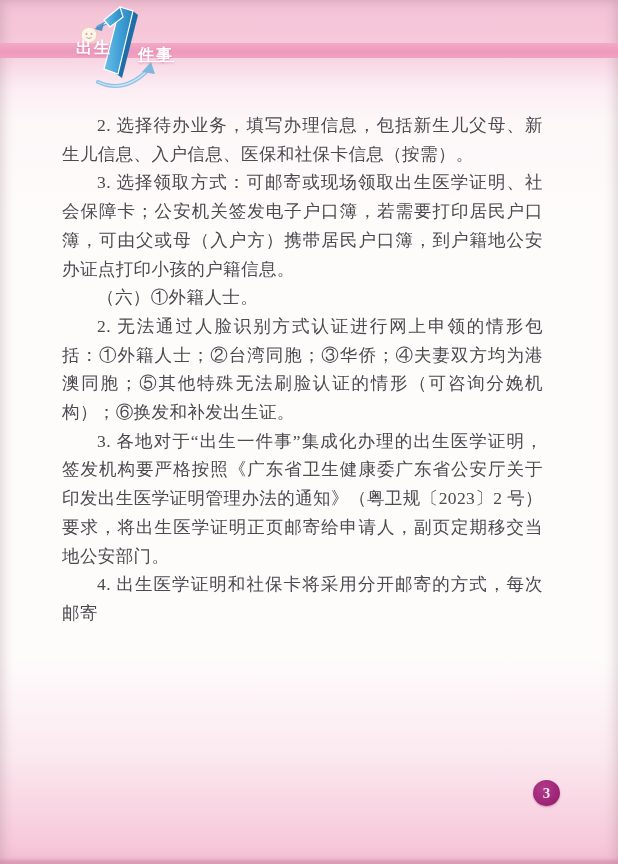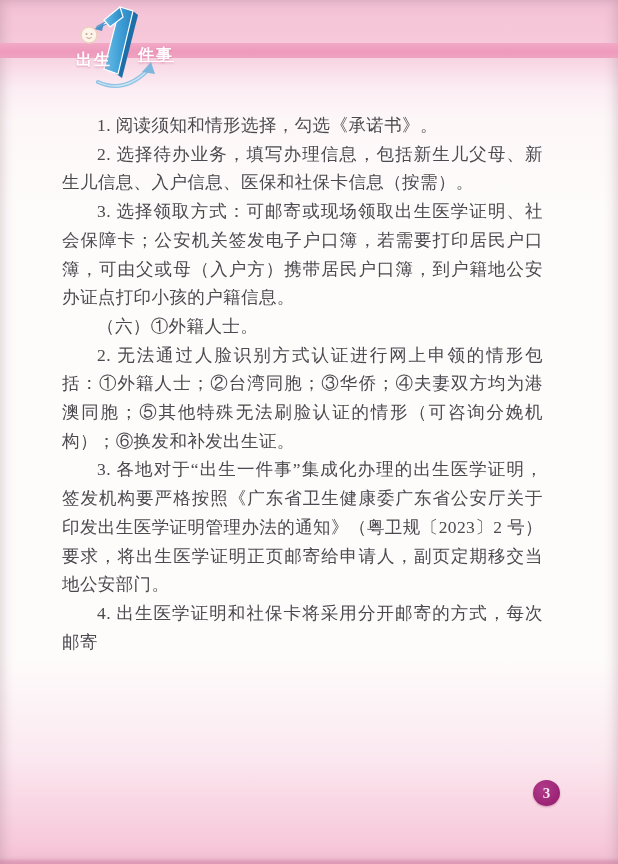--- a/index.html
+++ b/index.html
@@ -28,21 +28,21 @@
   
   .logo { position:absolute; left:54px; top:2px; width:150px; height:92px; }
   .logo svg { position:absolute; left:0; top:0; }
   .logo-txt {
     position:absolute; color:#ffffff; font-weight:bold;
     font-family:"Liberation Sans","DejaVu Sans",sans-serif;
     font-size:16px; letter-spacing:2px;
     text-shadow:0 1px 2px rgba(205,100,150,.55);
     white-space:nowrap;
   }
-  .logo-txt.pre { left:22px; top:48px; }
+  .logo-txt.pre { left:22px; top:36px; }
   .logo-txt.suf { left:84px; top:43px;text-decoration:underline; }
 
   
   .content { position:absolute; left:62px; top:111px; width:481px; }
   .content p {
     margin:0; padding:0;
     font-size:17.5px; line-height:28.7px;
     color:#4a4a4f;
     text-align:justify; text-justify:inter-ideograph;
     text-indent:2em;
@@ -100,21 +100,20 @@
         <polygon points="79,9 84,13 68,76 61,71" fill="#1e6fa8"></polygon>
         <polygon points="66,5 79,9 64,72 50,67" fill="url(#blueGrad)" stroke="#ffffff" stroke-width="1.2"></polygon>
         <polygon points="66,5 50,18 56,25 69,15" fill="url(#blueGrad)" stroke="#ffffff" stroke-width="1.2"></polygon>
       </g>
     </svg>
     <span class="logo-txt pre">出生</span>
     <span class="logo-txt suf">件事</span>
   </div>
 
   <div class="content">
-      <p>1. 阅读须知和情形选择，勾选《承诺书》。</p>
       <p>2. 选择待办业务，填写办理信息，包括新生儿父母、新生儿信息、入户信息、医保和社保卡信息（按需）。</p>
       <p>3. 选择领取方式：可邮寄或现场领取出生医学证明、社会保障卡；公安机关签发电子户口簿，若需要打印居民户口簿，可由父或母（入户方）携带居民户口簿，到户籍地公安办证点打印小孩的户籍信息。</p>
       <p>（六）①外籍人士。</p>
       <p>2. 无法通过人脸识别方式认证进行网上申领的情形包括：①外籍人士；②台湾同胞；③华侨；④夫妻双方均为港澳同胞；⑤其他特殊无法刷脸认证的情形（可咨询分娩机构）；⑥换发和补发出生证。</p>
       <p>3. 各地对于“出生一件事”集成化办理的出生医学证明，签发机构要严格按照《广东省卫生健康委广东省公安厅关于印发出生医学证明管理办法的通知》（粤卫规〔2023〕2 号）要求，将出生医学证明正页邮寄给申请人，副页定期移交当地公安部门。</p>
       <p>4. 出生医学证明和社保卡将采用分开邮寄的方式，每次邮寄</p>
     </div>
 
   <div class="pagenum">
     <span>3</span>

